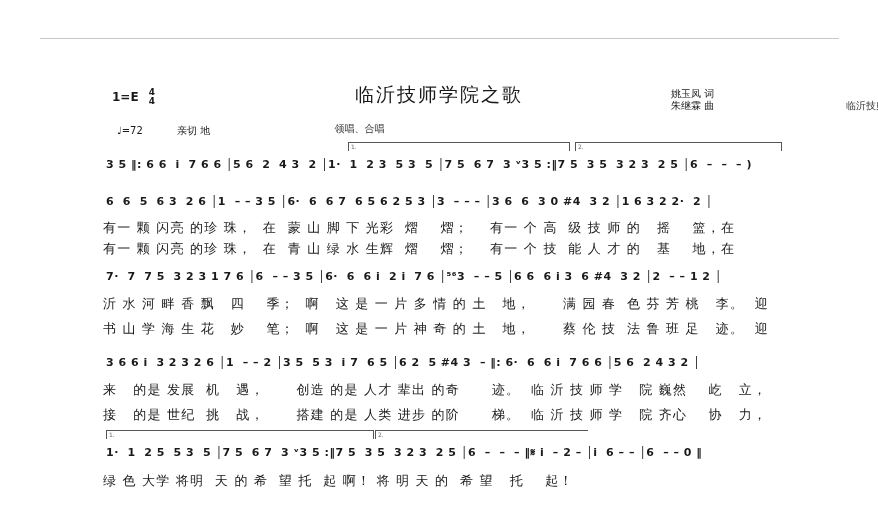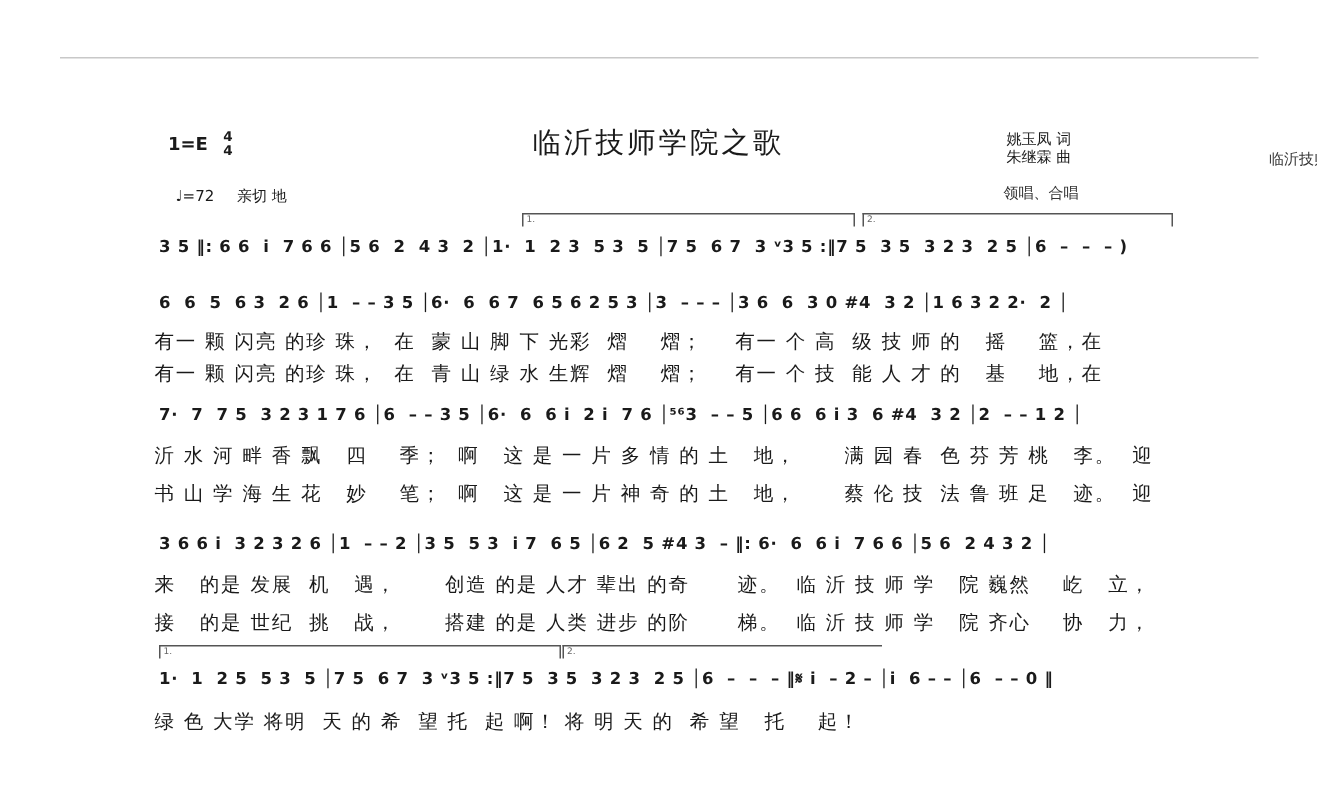--- a/index.html
+++ b/index.html
@@ -6,42 +6,42 @@
   body { width:878px; height:531px; position:relative; overflow:hidden;
          font-family:"DejaVu Sans", sans-serif; color:#1a1a1a; }
   .top-rule { position:absolute; left:40px; top:38px; width:799px; height:1px; background:#c8c8c8; }
   .abs { position:absolute; white-space:nowrap; }
   .key { left:112px; top:88px; font-size:12px; font-weight:bold; }
   .frac { display:inline-block; vertical-align:middle; text-align:center; font-size:9px; line-height:9px; margin-left:6px; }
   .frac span { display:block; }
   .tempo { left:117px; top:124px; font-size:10px; }
   .title { left:0; width:878px; top:70px; text-align:center; font-family:"DejaVu Serif", serif; font-size:19px; letter-spacing:2px;margin-top:12px; }
   .subtitle { left:0; width:878px; top:99px; text-align:right; font-family:"DejaVu Serif", serif; font-size:10px; color:#333;padding-left:48px; }
-  .perf { left:0; width:719px; top:122px; text-align:right; font-family:"DejaVu Serif", serif; font-size:10px; color:#333; }
+  .perf { left:0; width:719px; top:122px; text-align:center; font-family:"DejaVu Serif", serif; font-size:10px; color:#333; }
   .credits { left:671px; top:88px; font-family:"DejaVu Serif", serif; font-size:10px; line-height:12px; }
   .volta { position:absolute; border-top:1px solid #555; border-left:1px solid #555; height:8px; font-size:6px; color:#666; padding-left:2px; }
   .volta.endbar { border-right:1px solid #555; }
   .mline { position:absolute; left:106px; font-size:11px; font-weight:bold; letter-spacing:0.5px; white-space:pre; }
   .lyric { position:absolute; left:103px; font-size:13px; letter-spacing:1.2px; white-space:pre; }
 </style>
 </head>
 <body>
 
 <div class="top-rule"></div>
 
 <div class="abs key">
   <span>1=E</span>
   <span class="frac">
     <span>4</span>
     <span>4</span>
   </span>
 </div>
 <div class="abs tempo">
   <span>♩=72</span>
-  <span style="margin-left:12px">亲切 地</span>
+  <span style="margin-left:31px">亲切 地</span>
 </div>
 
 <div class="abs title">临沂技师学院之歌</div>
 <div class="abs subtitle">临沂技师学院校歌</div>
 <div class="abs perf">领唱、合唱</div>
 
 <div class="abs credits">
   <div>姚玉凤 词</div>
   <div>朱继霖 曲</div>
 </div>

